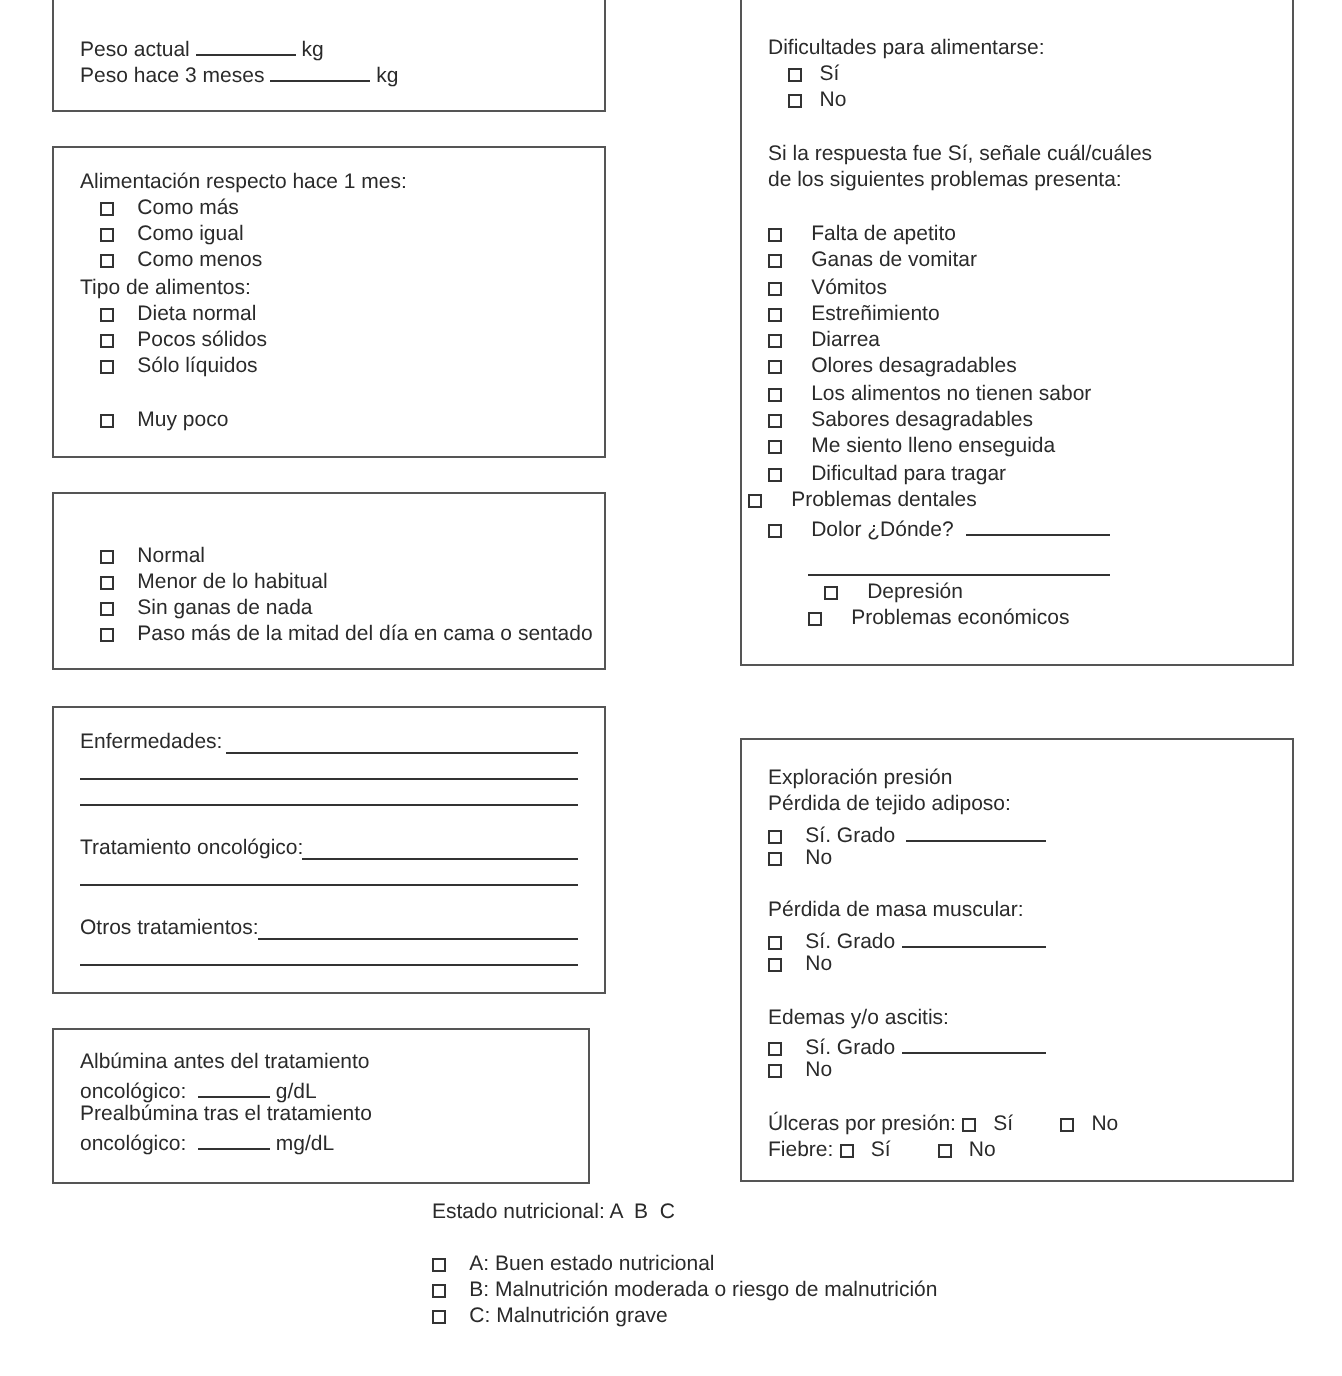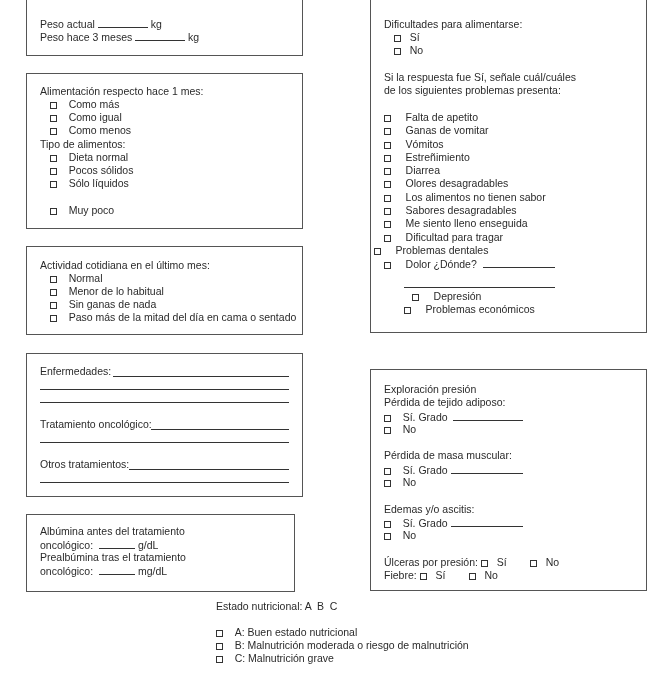--- a/index.html
+++ b/index.html
@@ -32,21 +32,20 @@
   <div class="line" style="left:23px;top:37px;"><span class="cb"></span>&nbsp;&nbsp;&nbsp;&nbsp;<span>Como igual</span></div>
   <div class="line" style="left:23px;top:50px;"><span class="cb"></span>&nbsp;&nbsp;&nbsp;&nbsp;<span>Como menos</span></div>
   <div class="line" style="left:13px;top:64px;">Tipo de alimentos:</div>
   <div class="line" style="left:23px;top:77px;"><span class="cb"></span>&nbsp;&nbsp;&nbsp;&nbsp;<span>Dieta normal</span></div>
   <div class="line" style="left:23px;top:90px;"><span class="cb"></span>&nbsp;&nbsp;&nbsp;&nbsp;<span>Pocos sólidos</span></div>
   <div class="line" style="left:23px;top:103px;"><span class="cb"></span>&nbsp;&nbsp;&nbsp;&nbsp;<span>Sólo líquidos</span></div>
   <div class="line" style="left:23px;top:130px;"><span class="cb"></span>&nbsp;&nbsp;&nbsp;&nbsp;<span>Muy poco</span></div>
 </div>
 
 <div class="box" style="left:26px;top:246px;width:277px;height:89px;">
-  <div class="line" style="left:13px;top:12px;">Actividad cotidiana en el último mes:</div>
   <div class="line" style="left:23px;top:25px;"><span class="cb"></span>&nbsp;&nbsp;&nbsp;&nbsp;<span>Normal</span></div>
   <div class="line" style="left:23px;top:38px;"><span class="cb"></span>&nbsp;&nbsp;&nbsp;&nbsp;<span>Menor de lo habitual</span></div>
   <div class="line" style="left:23px;top:51px;"><span class="cb"></span>&nbsp;&nbsp;&nbsp;&nbsp;<span>Sin ganas de nada</span></div>
   <div class="line" style="left:23px;top:64px;"><span class="cb"></span>&nbsp;&nbsp;&nbsp;&nbsp;<span>Paso más de la mitad del día en cama o sentado</span></div>
 </div>
 
 <div class="box" style="left:26px;top:353px;width:277px;height:144px;">
   <div class="line" style="left:13px;top:11px;">Enfermedades:</div>
   <div class="rule" style="left:86px;top:22px;width:176px;"></div>
   <div class="rule" style="left:13px;top:35px;width:249px;"></div>

